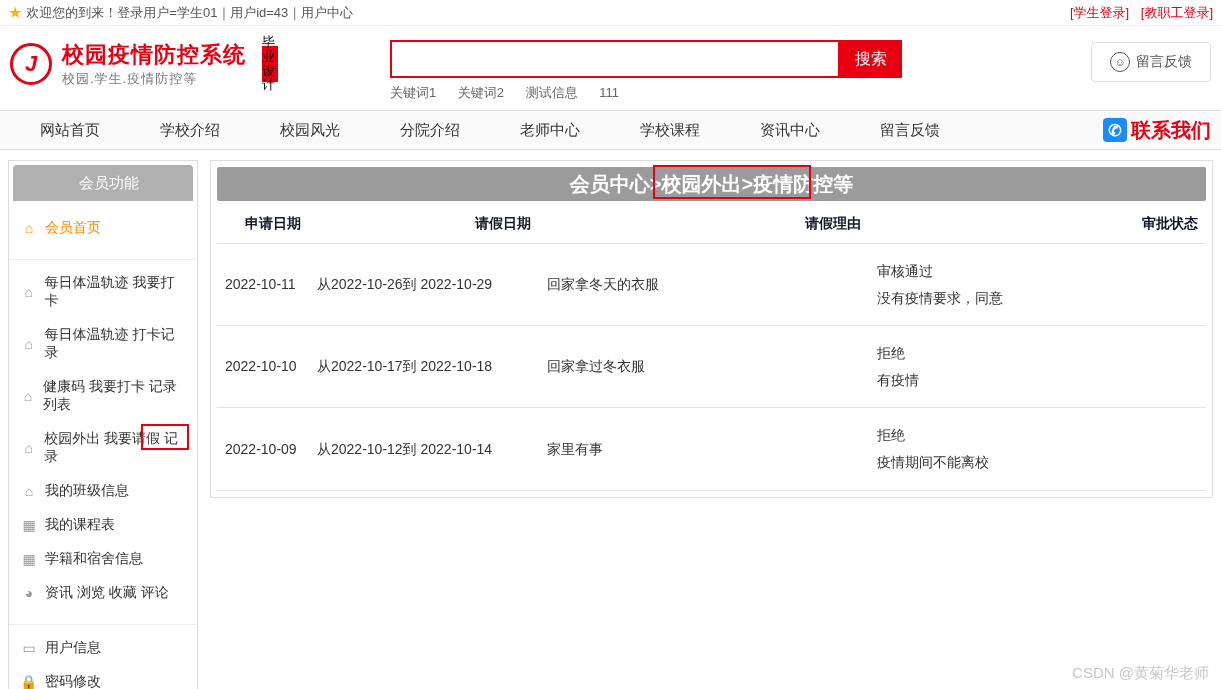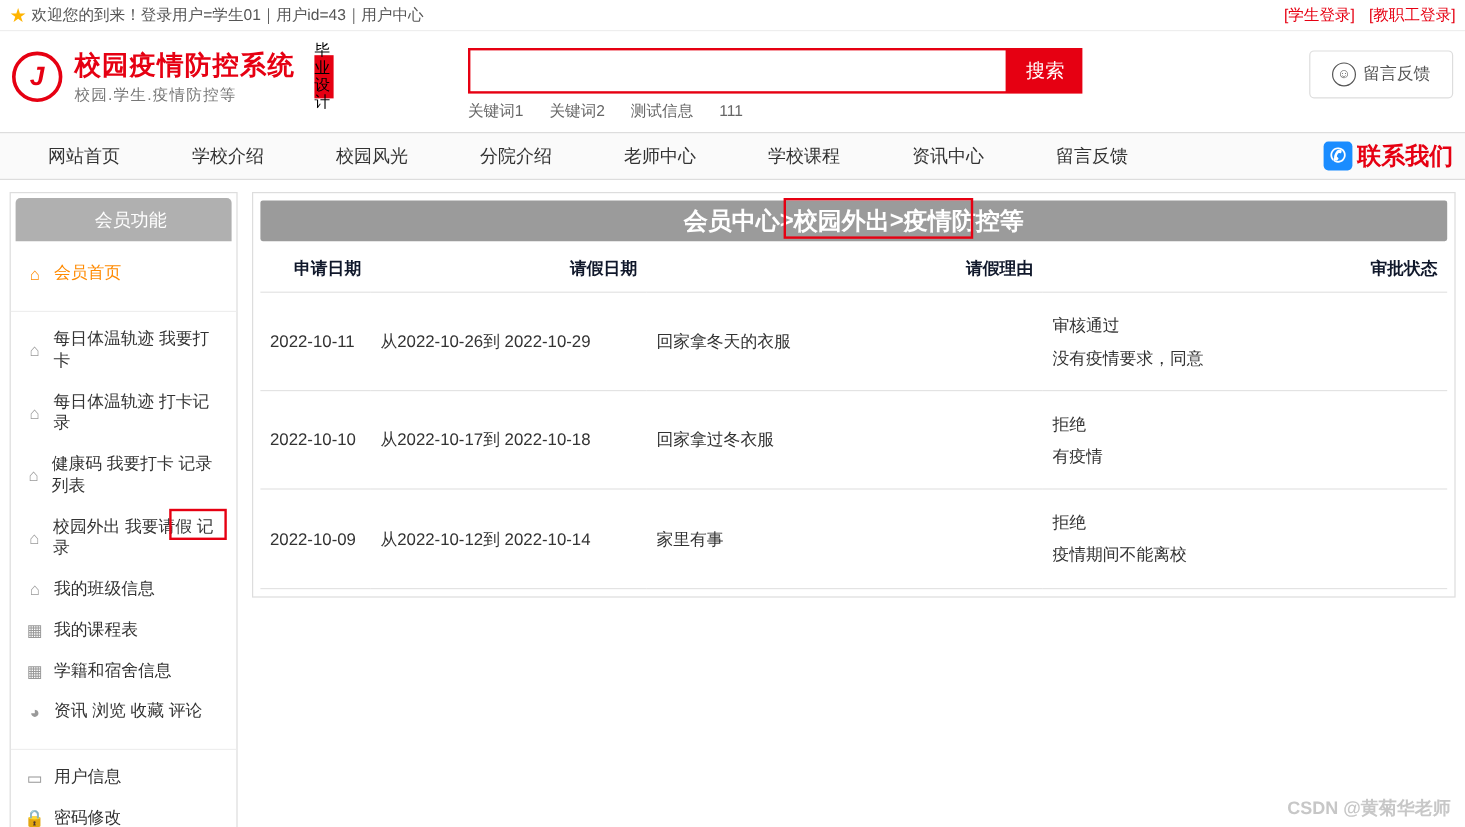--- a/index.html
+++ b/index.html
@@ -56,21 +56,21 @@
     table.data { width: 100%; border-collapse: collapse; margin-top: 4px; }
     table.data th { text-align: right; padding: 10px 8px; font-weight: bold; border-bottom: 1px solid #e3e3e3; font-size: 14px; color: #0f172a; }
     table.data td { padding: 14px 8px; border-bottom: 1px solid #e3e3e3; font-size: 14px; color: #333; vertical-align: middle; line-height: 1.9; }
     .col-date { width: 92px; }
     .col-range { width: 230px; }
     .col-reason { width: 330px; }
 
     .pager { padding: 10px 4px; font-size: 14px; color: #333; }
     .pager a { margin-right: 6px; cursor: pointer; }
 
-    .watermark { position: fixed; right: 12px; bottom: 6px; color: #c7c7c7; font-size: 15px; pointer-events: none; font-weight: bold; }
+    .watermark { position: fixed; right: 12px; bottom: 6px; color: #c7c7c7; font-size: 15px; pointer-events: none; }
   </style>
 </head>
 <body>
 
 <div class="top-bar">
   <div class="left">
     <span class="star">★</span>
     <span>欢迎您的到来！登录用户=学生01｜用户id=43｜用户中心</span>
   </div>
   <div class="right">

